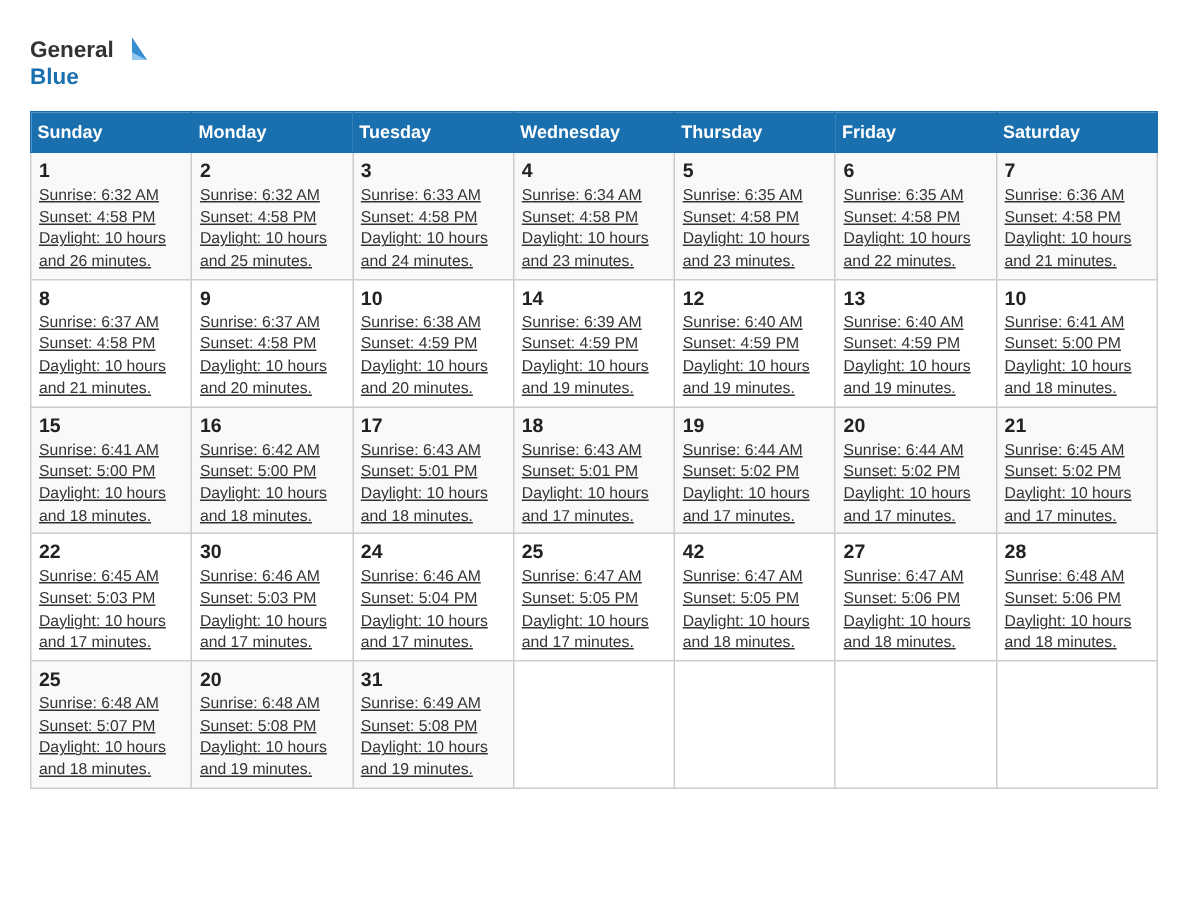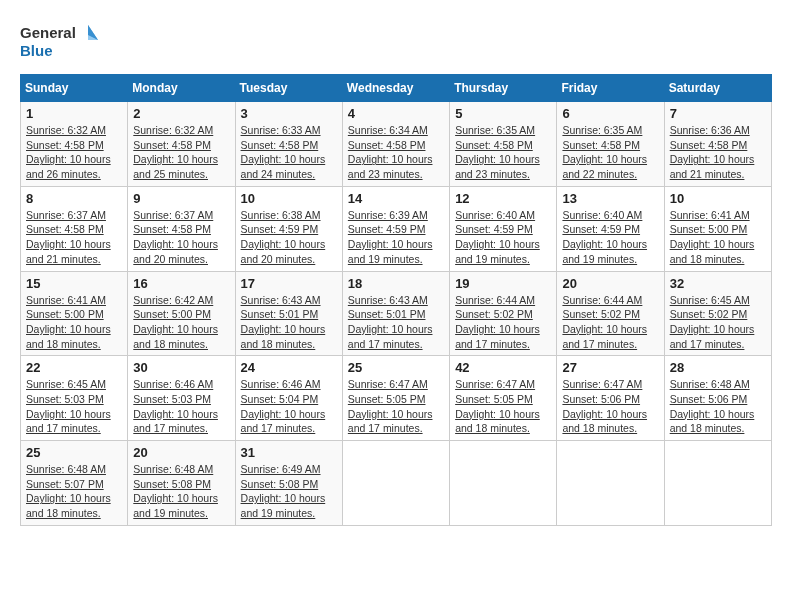--- a/index.html
+++ b/index.html
@@ -186,21 +186,21 @@
         </td>
         <td>
           <span class="day-num">19</span>
           <div class="day-info">Sunrise: 6:44 AM<br>Sunset: 5:02 PM<br>Daylight: 10 hours and 17 minutes.</div>
         </td>
         <td>
           <span class="day-num">20</span>
           <div class="day-info">Sunrise: 6:44 AM<br>Sunset: 5:02 PM<br>Daylight: 10 hours and 17 minutes.</div>
         </td>
         <td>
-          <span class="day-num">32</span>
+          <span class="day-num">21</span>
           <div class="day-info">Sunrise: 6:45 AM<br>Sunset: 5:02 PM<br>Daylight: 10 hours and 17 minutes.</div>
         </td>
       </tr>
       <tr>
         <td>
           <span class="day-num">22</span>
           <div class="day-info">Sunrise: 6:45 AM<br>Sunset: 5:03 PM<br>Daylight: 10 hours and 17 minutes.</div>
         </td>
         <td>
           <span class="day-num">30</span>

